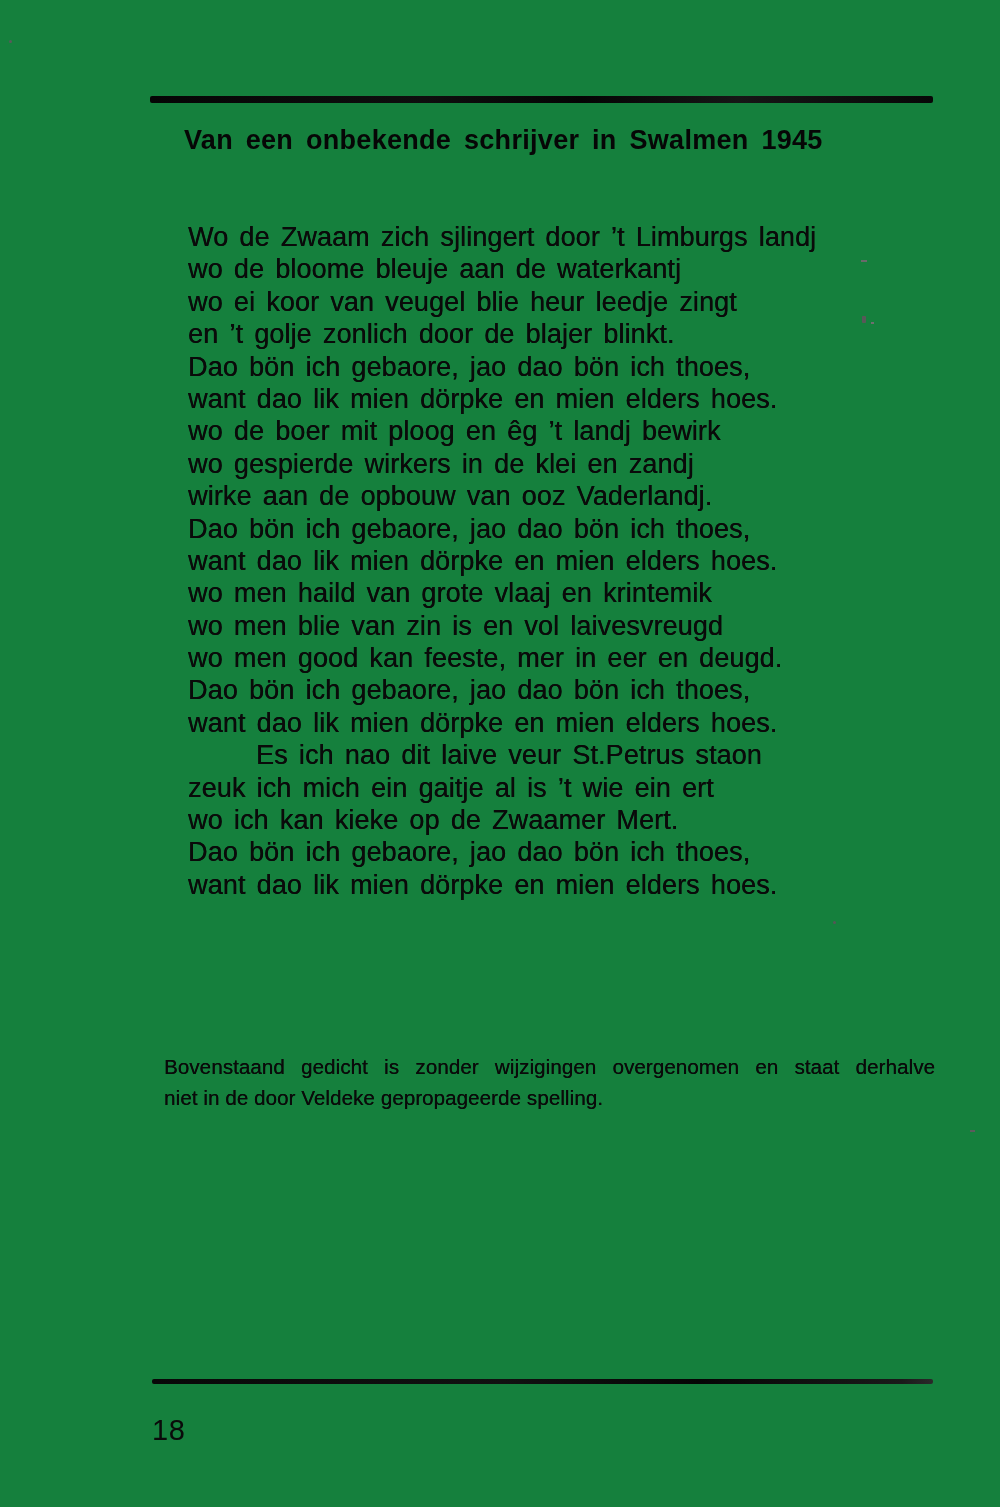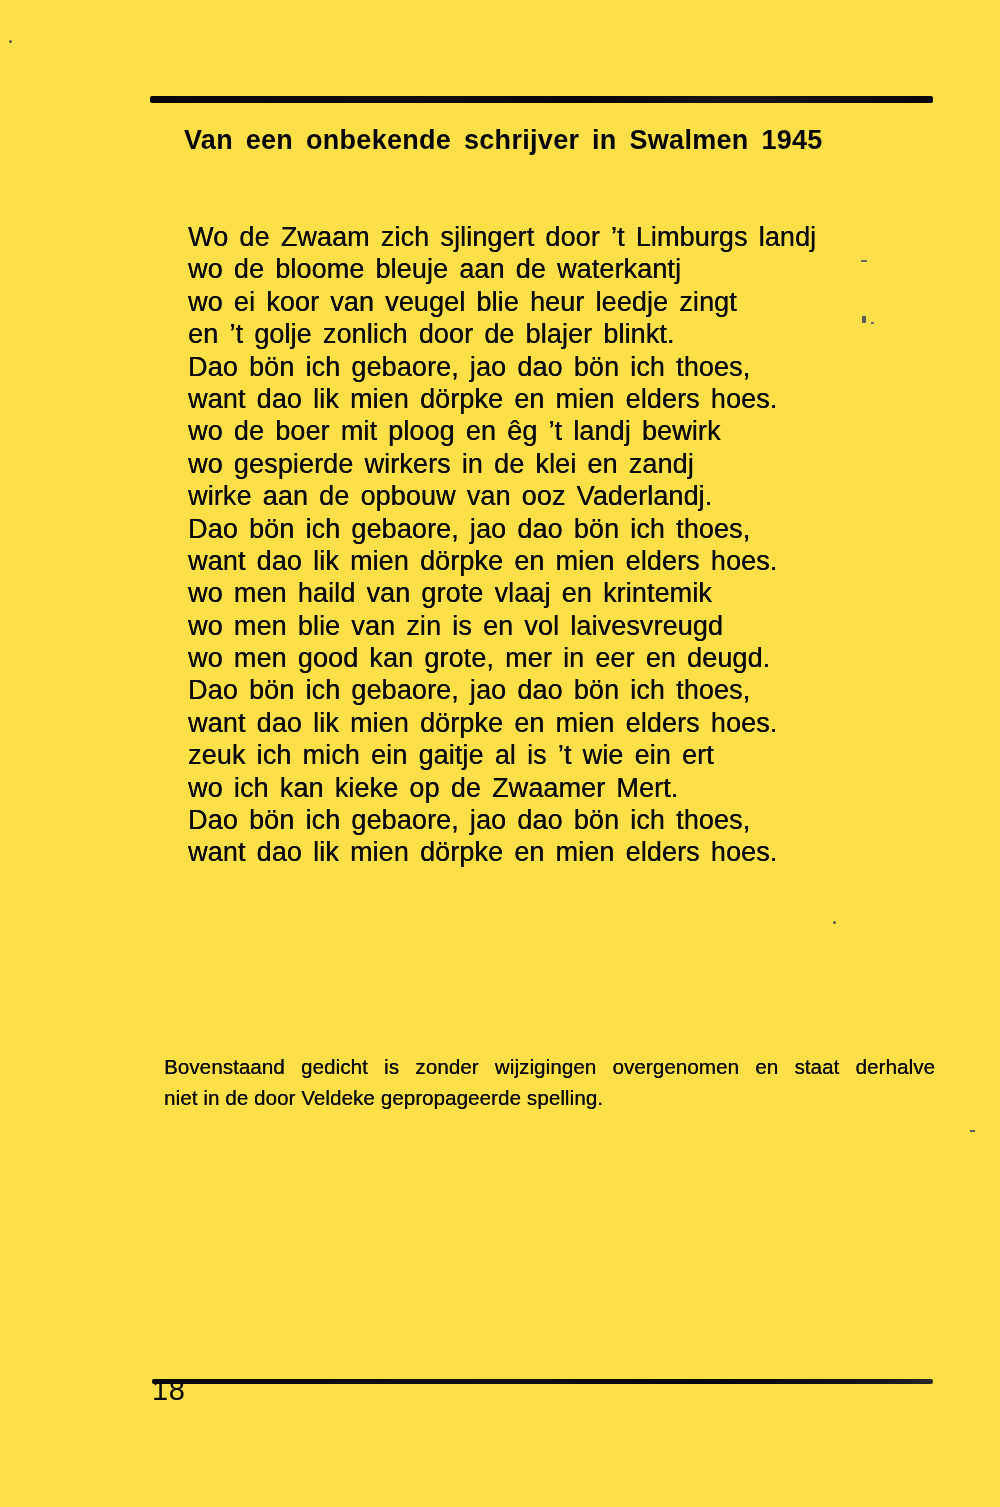--- a/index.html
+++ b/index.html
@@ -4,21 +4,21 @@
 <style>
   html, body {
     margin: 0;
     padding: 0;
     background: #ffffff;
   }
   .page {
     position: relative;
     width: 1000px;
     height: 1507px;
-    background: #fde047;
+    background: #15803d;
     overflow: hidden;
     font-family: "Liberation Sans", sans-serif;
     color: #0a0a0a;
   }
 
   
   .rule {
     position: absolute;
     background: #0a0a0a;
     border-radius: 2px;
@@ -72,21 +72,21 @@
     color: #0a0a0a;
     text-shadow: 0.25px 0 0 currentColor;
   }
   .footnote-line.justify-full {
     text-align: justify;
     text-align-last: justify;
   }
 
   .page-number {
     position: absolute;
-    left: 152px; top: 1374px;
+    left: 152px; top: 1414px;
     font-size: 29px;
     line-height: 32px;
     letter-spacing: 0.5px;
     color: #0a0a0a;
   }
 
   
   .speck { position: absolute; background: #4f4f4f; }
   .speck-1 { left: 9px;   top: 40px;   width: 3px; height: 3px; border-radius: 50%; background:#5a5a5a; }
   .speck-2 { left: 861px; top: 260px;  width: 6px; height: 2px; background:#6a6a6a; }
@@ -111,23 +111,24 @@
       <div class="poem-line">en ’t golje zonlich door de blajer blinkt.</div>
       <div class="poem-line">Dao bön ich gebaore, jao dao bön ich thoes,</div>
       <div class="poem-line">want dao lik mien dörpke en mien elders hoes.</div>
       <div class="poem-line">wo de boer mit ploog en êg ’t landj bewirk</div>
       <div class="poem-line">wo gespierde wirkers in de klei en zandj</div>
       <div class="poem-line">wirke aan de opbouw van ooz Vaderlandj.</div>
       <div class="poem-line">Dao bön ich gebaore, jao dao bön ich thoes,</div>
       <div class="poem-line">want dao lik mien dörpke en mien elders hoes.</div>
       <div class="poem-line">wo men haild van grote vlaaj en krintemik</div>
       <div class="poem-line">wo men blie van zin is en vol laivesvreugd</div>
-      <div class="poem-line">wo men good kan grote, mer in eer en deugd.</div>
+      <div class="poem-line">wo men good kan feeste, mer in eer en deugd.</div>
       <div class="poem-line">Dao bön ich gebaore, jao dao bön ich thoes,</div>
       <div class="poem-line">want dao lik mien dörpke en mien elders hoes.</div>
+      <div class="poem-line indent">Es ich nao dit laive veur St.Petrus staon</div>
       <div class="poem-line">zeuk ich mich ein gaitje al is ’t wie ein ert</div>
       <div class="poem-line">wo ich kan kieke op de Zwaamer Mert.</div>
       <div class="poem-line">Dao bön ich gebaore, jao dao bön ich thoes,</div>
       <div class="poem-line">want dao lik mien dörpke en mien elders hoes.</div>
     </div>
 
   <p class="footnote">
     <span class="footnote-line justify-full" style="display:block;">Bovenstaand gedicht is zonder wijzigingen overgenomen en staat derhalve</span>
     <span class="footnote-line" style="display:block;">niet in de door Veldeke gepropageerde spelling.</span>
   </p>

